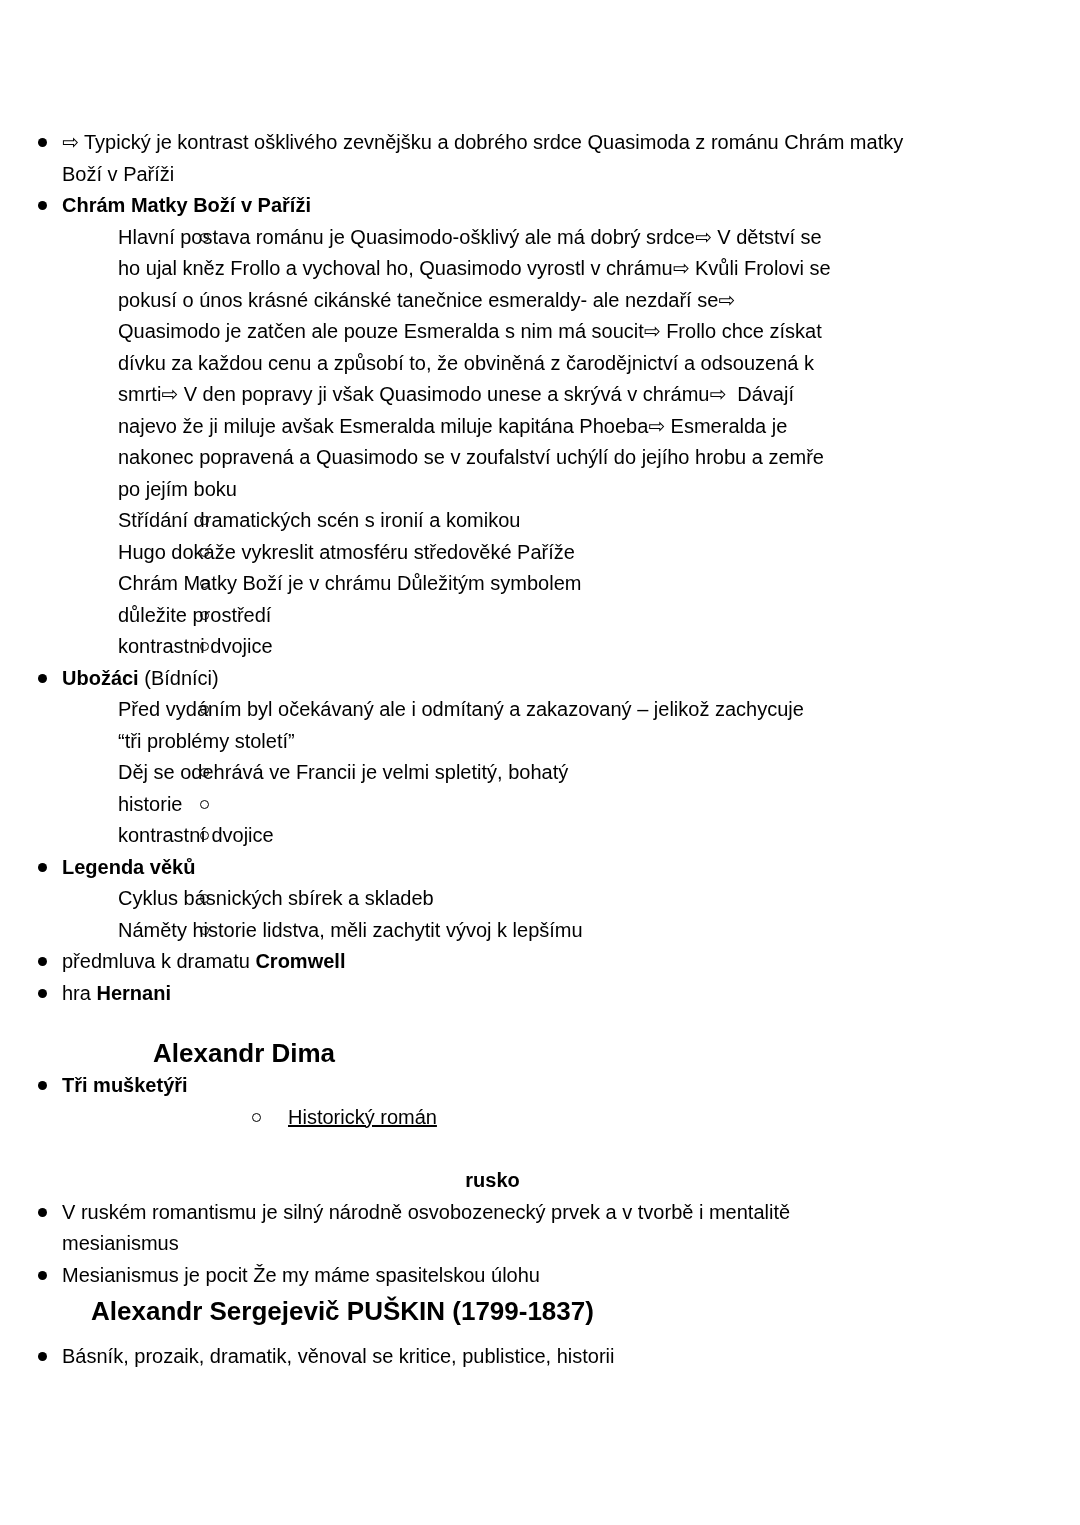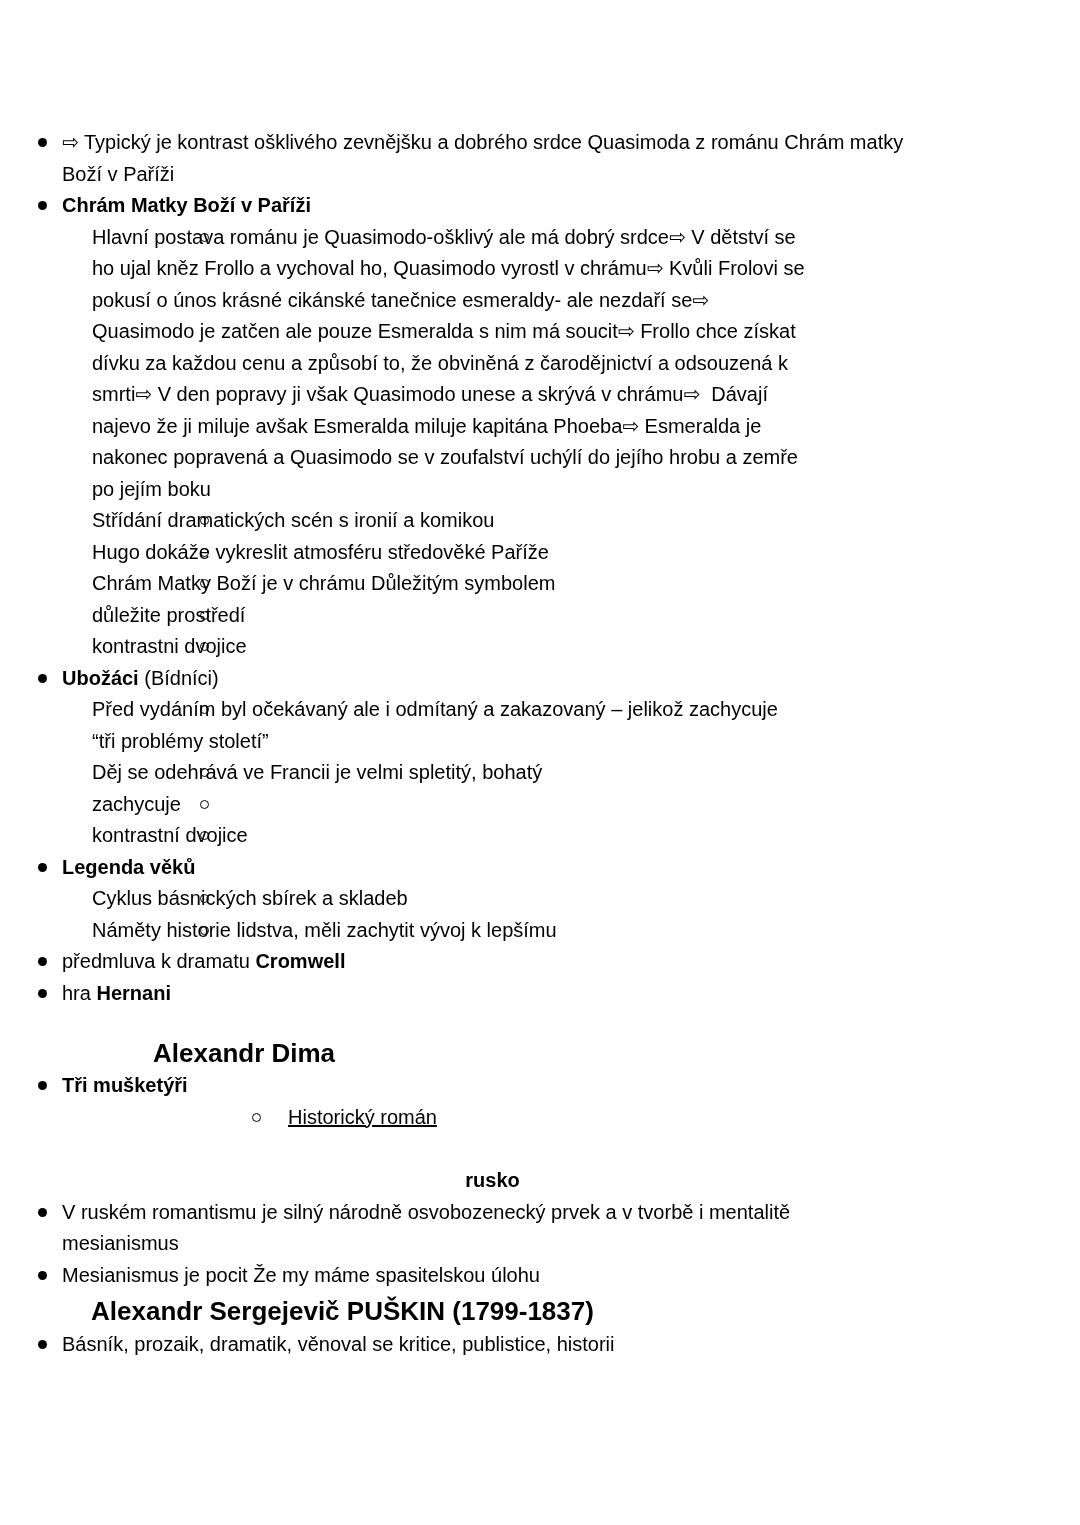--- a/index.html
+++ b/index.html
@@ -6,36 +6,36 @@
   .page{
     width:1080px;height:1525px;background:#ffffff;box-sizing:border-box;
     padding:127px 20px 0 0;
     font-family:"Liberation Sans","DejaVu Sans",sans-serif;
     font-size:20px;line-height:31.5px;color:#000000;
     overflow:hidden;
   }
   .li{position:relative;}
   .li .t{white-space:pre-wrap;display:block;}
   .l1{padding-left:62px;}
-  .l2{padding-left:92px;}
+  .l2{padding-left:118px;}
   .l3{padding-left:288px;text-decoration:underline;}
   .m{position:absolute;top:11px;box-sizing:border-box;display:block;}
   .dot{width:9px;height:9px;border-radius:50%;background:#000;}
   .circ{width:9px;height:9px;border-radius:50%;border:1.5px solid #000;background:transparent;}
   .l1 .m{left:38px;}
   .l2 .m{left:200px;}
   .l3 .m{left:252px;}
   .b{font-weight:700;}
   .h1{
     font-size:26px;font-weight:700;line-height:34px;
     margin:27px 0 0 153px;
   }
   .h1-puskin{
     font-size:26px;font-weight:700;line-height:36px;
-    margin:2px 0 0 91px;
+    margin:2px 0 12px 91px;
   }
   .h-center{
     width:985px;text-align:center;font-weight:700;
     margin-top:32px;
   }
 </style>
 </head>
 <body>
 
 <div class="page">
@@ -93,21 +93,21 @@
     <span class="m circ"></span>
     <span class="t">Před vydáním byl očekávaný ale i odmítaný a zakazovaný – jelikož zachycuje
 “tři problémy století”</span>
   </div>
   <div class="li l2">
     <span class="m circ"></span>
     <span class="t">Děj se odehrává ve Francii je velmi spletitý, bohatý</span>
   </div>
   <div class="li l2">
     <span class="m circ"></span>
-    <span class="t">zachycuje</span>
+    <span class="t">historie</span>
   </div>
   <div class="li l2">
     <span class="m circ"></span>
     <span class="t">kontrastní dvojice</span>
   </div>
 
   <div class="li l1">
     <span class="m dot"></span>
     <span class="t b">Legenda věků</span>
   </div>

